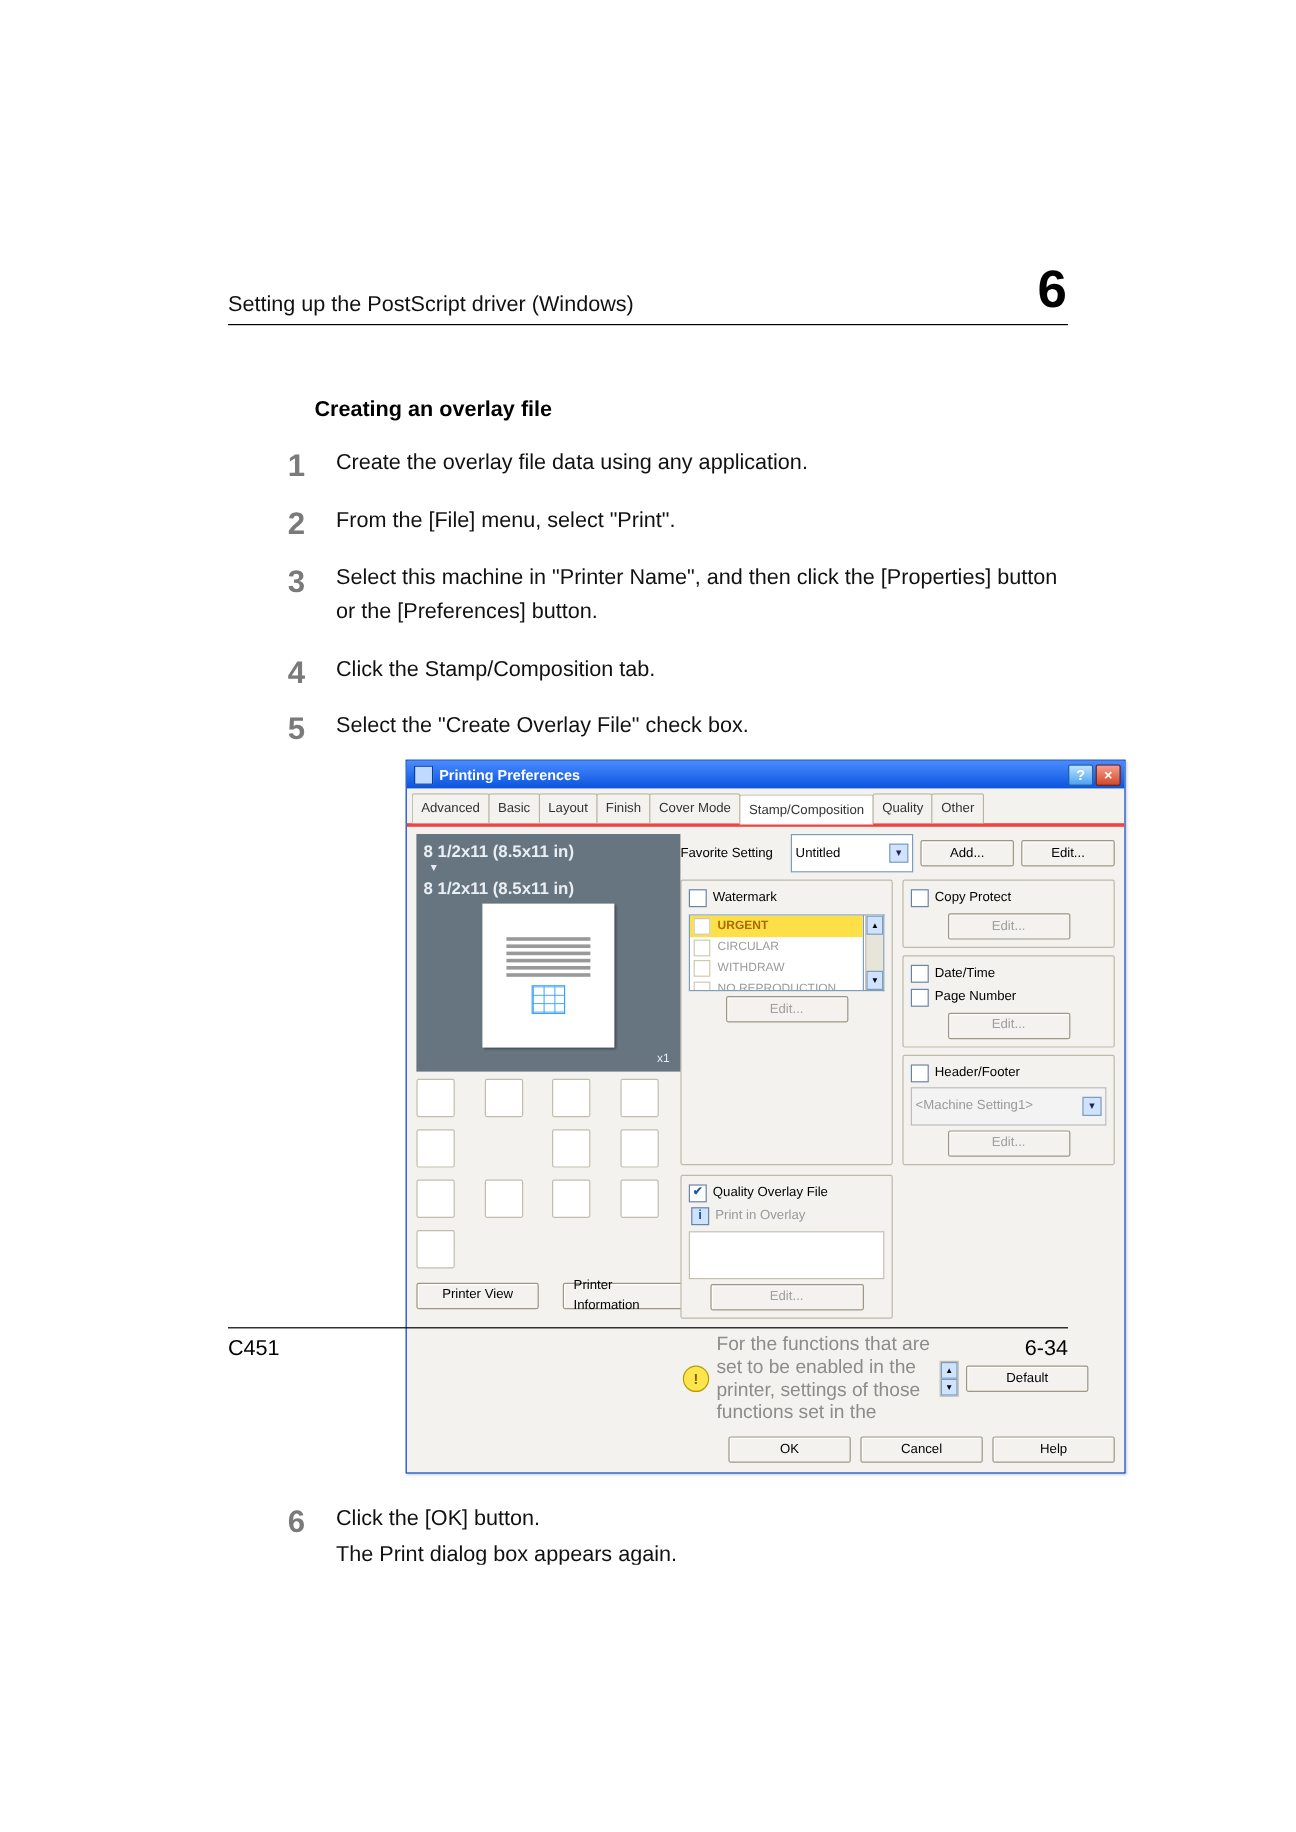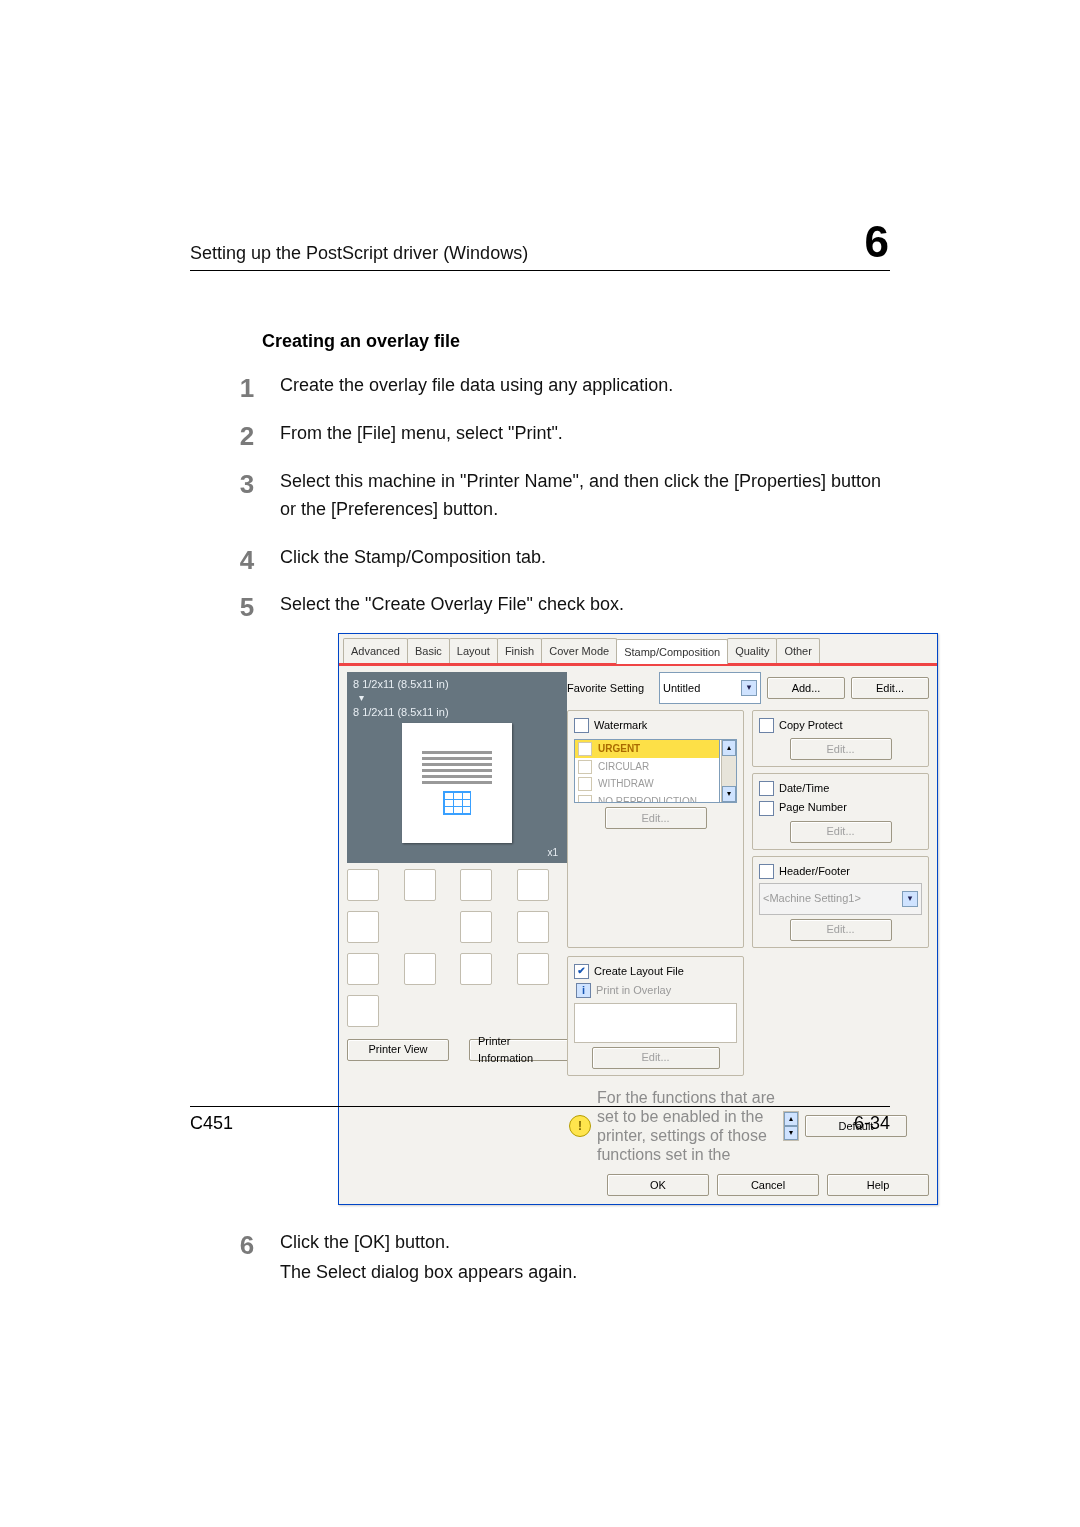--- a/index.html
+++ b/index.html
@@ -145,21 +145,21 @@
   .preview-col { display: flex; flex-direction: column; }
   .preview-pane {
     background: #66757f;
     padding: 6px 6px 4px 6px;
     color: #dbe4eb;
     font-size: 10px;
     line-height: 1.2;
     min-height: 180px;
     position: relative;
   }
-  .pv-label { font-size: 11px; color: #e8eef3; }
+  .pv-label { font-size: 14px; color: #e8eef3; font-weight: bold; }
   .pv-arrow { font-size: 10px; color:#e8eef3; margin: 0 0 2px 6px;}
   .page-rect {
     width: 110px; height: 120px;
     background: #fff; margin: 4px auto 4px auto;
     box-shadow: 1px 1px 2px rgba(0,0,0,.4);
     display:flex; flex-direction:column; justify-content:center; align-items:center;
     gap:3px;
   }
   .page-rect .line {height:3px;width:70px;background:#999;}
   .page-rect .grid {
@@ -261,20 +261,27 @@
   <ol class="steps">
     <li>Create the overlay file data using any application.</li>
     <li>From the [File] menu, select "Print".</li>
     <li>Select this machine in "Printer Name", and then click the [Properties] button or the [Preferences] button.</li>
     <li>Click the Stamp/Composition tab.</li>
     <li>
       <span>Select the "Create Overlay File" check box.</span>
 
       
       <div class="dialog">
+        <div class="titlebar">
+          <span class="tb-icon"></span>
+          <span>Printing Preferences</span>
+          <span class="tb-spacer"></span>
+          <span class="tb-btn help">?</span>
+          <span class="tb-btn close">×</span>
+        </div>
 
         <div class="tab-row">
           <div class="tab">Advanced</div>
           <div class="tab">Basic</div>
           <div class="tab">Layout</div>
           <div class="tab">Finish</div>
           <div class="tab">Cover Mode</div>
           <div class="tab selected">Stamp/Composition</div>
           <div class="tab">Quality</div>
           <div class="tab">Other</div>
@@ -409,21 +416,21 @@
                   </div>
                   <div class="center-btn">
                     <span class="winbtn disabled">Edit...</span>
                   </div>
                 </div>
               </div>
 
               <div class="group">
                 <div class="chk-row">
                   <span class="chk checked"></span>
-                  <span>Create Layout File</span>
+                  <span>Quality Overlay File</span>
                 </div>
                 <div class="chk-row" style="margin-left:2px;">
                   <span style="width:13px;height:13px;border:1px solid #6c83a6;background:#cfe3ff;display:inline-flex;align-items:center;justify-content:center;font-weight:700;color:#1857b5">i</span>
                   <span style="color:#9a9a9a">Print in Overlay</span>
                 </div>
                 <div style="height:38px;border:1px solid #c2bdaf;background:#fff;margin-top:4px"></div>
                 <div class="wide-btn">
                   <span class="winbtn disabled">Edit...</span>
                 </div>
               </div>
@@ -446,21 +453,21 @@
           <span class="winbtn">OK</span>
           <span class="winbtn">Cancel</span>
           <span class="winbtn">Help</span>
         </div>
       </div>
       
 
     </li>
     <li>
       <span>Click the [OK] button.</span>
-      <span class="sub-line">The Select dialog box appears again.</span>
+      <span class="sub-line">The Print dialog box appears again.</span>
     </li>
     <li>
       <span>Click the [Print] appears.</span>
     </li>
   </ol>
 
   <div class="page-footer">
     <span>C451</span>
     <span>6-34</span>
   </div>

